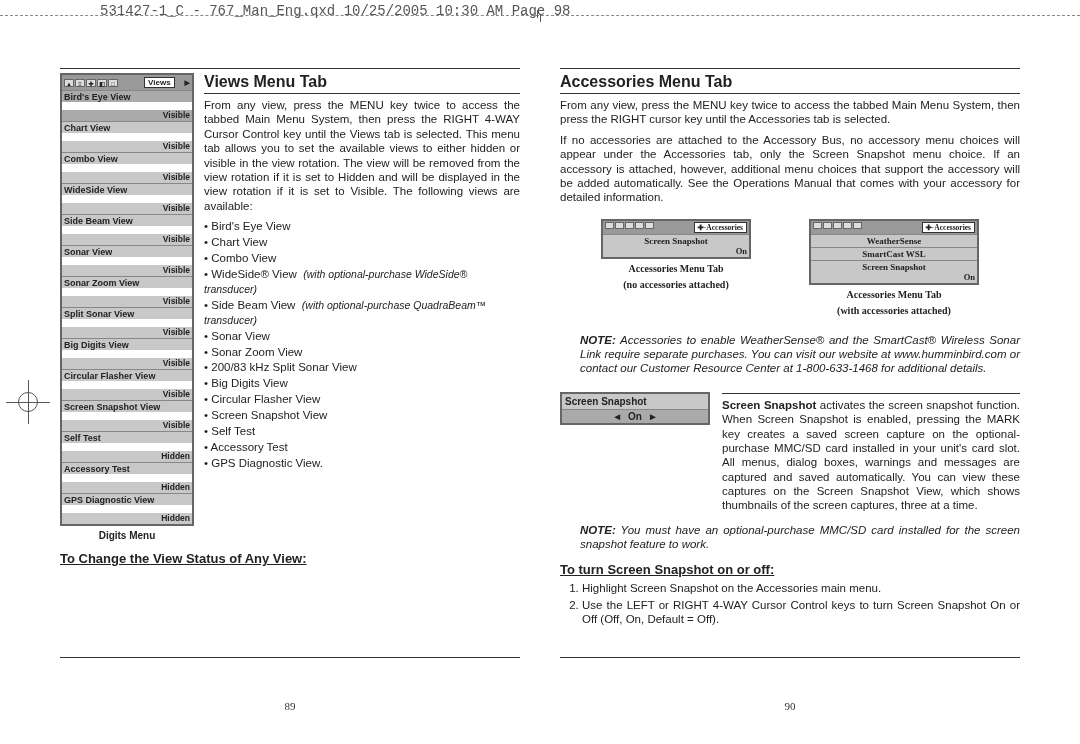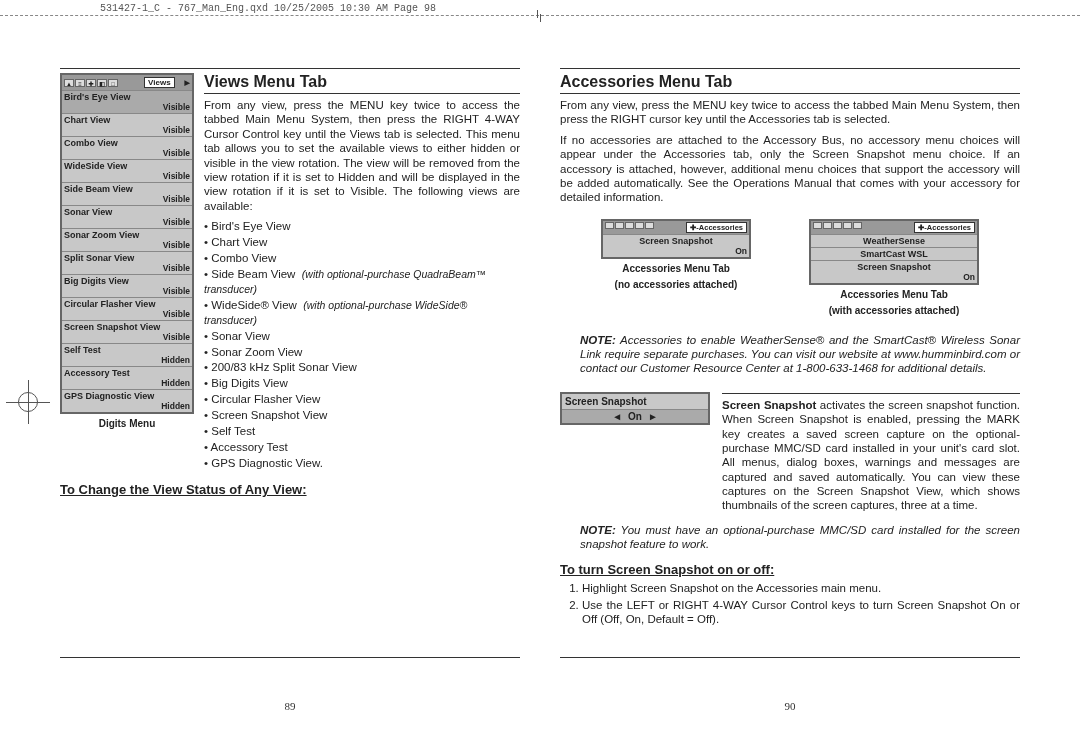--- a/index.html
+++ b/index.html
@@ -12,21 +12,21 @@
     height: 744px;
     background: #fff;
     position: relative;
     padding: 18px 48px 18px 48px;
   }
   .crop-info {
     position: absolute;
     top: 3px;
     left: 100px;
     font-family: "Courier New", monospace;
-    font-size: 10px;
+    font-size: 14px;
     color: #555;
   }
   .crop-line {
     position: absolute;
     top: 15px;
     left: 0;
     right: 0;
     border-top: 1px dashed #888;
   }
   .crop-tick {
@@ -169,40 +169,42 @@
     font-weight: 700;
     background: #c8c8c8;
   }
   .vm-row.sel { background:#aaa; }
   .vm-val {
     text-align: right;
     font-size: 8.5px;
     font-weight: 700;
     padding: 0 2px 1px 2px;
     background: #c8c8c8;
+    margin-top: 8px;
   }
   .vm-val.sel { background:#aaa; }
   .fig-caption {
     text-align: center;
     font-size: 10px;
     font-weight: 700;
     margin-top: 4px;
   }
   .bullets { margin: 4px 0 0 0; padding: 0; list-style: none; }
   .bullets li { margin-bottom: 1px; line-height: 1.3; }
   .bullets li::before { content: "• "; }
   .bullets .ital { font-style: italic; font-size: 10.5px; }
 
   
   .acc-row {
     display: flex;
     justify-content: center;
     align-items: flex-start;
     gap: 58px;
     margin: 14px 0 16px 0;
+    font-family: Liberation Serif, serif;
   }
   .acc-figure { text-align: center; }
   .acc-menu {
     width: 150px;
     border: 2px solid #666;
     font-size: 9px;
     background: #c8c8c8;
   }
   .acc-menu.wide { width: 170px; }
   .am-header {
@@ -335,22 +337,22 @@
         </div>
 
         <div style="flex:1;">
           <h2>Views Menu Tab</h2>
           <div class="rule"></div>
           <p>From any view, press the MENU key twice to access the tabbed Main Menu System, then press the RIGHT 4-WAY Cursor Control key until the Views tab is selected. This menu tab allows you to set the available views to either hidden or visible in the view rotation.  The view will be removed from the view rotation if it is set to Hidden and will be displayed in the view rotation if it is set to Visible. The following views are available:</p>
           <ul class="bullets">
             <li>Bird's Eye View</li>
             <li>Chart View</li>
             <li>Combo View</li>
+            <li><span>WideSide® View</span>&nbsp;&nbsp;<span class="ital">(with optional-purchase WideSide® transducer)</span></li>
             <li><span>Side Beam View</span>&nbsp;&nbsp;<span class="ital">(with optional-purchase QuadraBeam™ transducer)</span></li>
-            <li><span>WideSide® View</span>&nbsp;&nbsp;<span class="ital">(with optional-purchase WideSide® transducer)</span></li>
             <li>Sonar View</li>
             <li>Sonar Zoom View</li>
             <li>200/83 kHz Split Sonar View</li>
             <li>Big Digits View</li>
             <li>Circular Flasher View</li>
             <li>Screen Snapshot View</li>
             <li>Self Test</li>
             <li>Accessory Test</li>
             <li>GPS Diagnostic View.</li>
           </ul>

